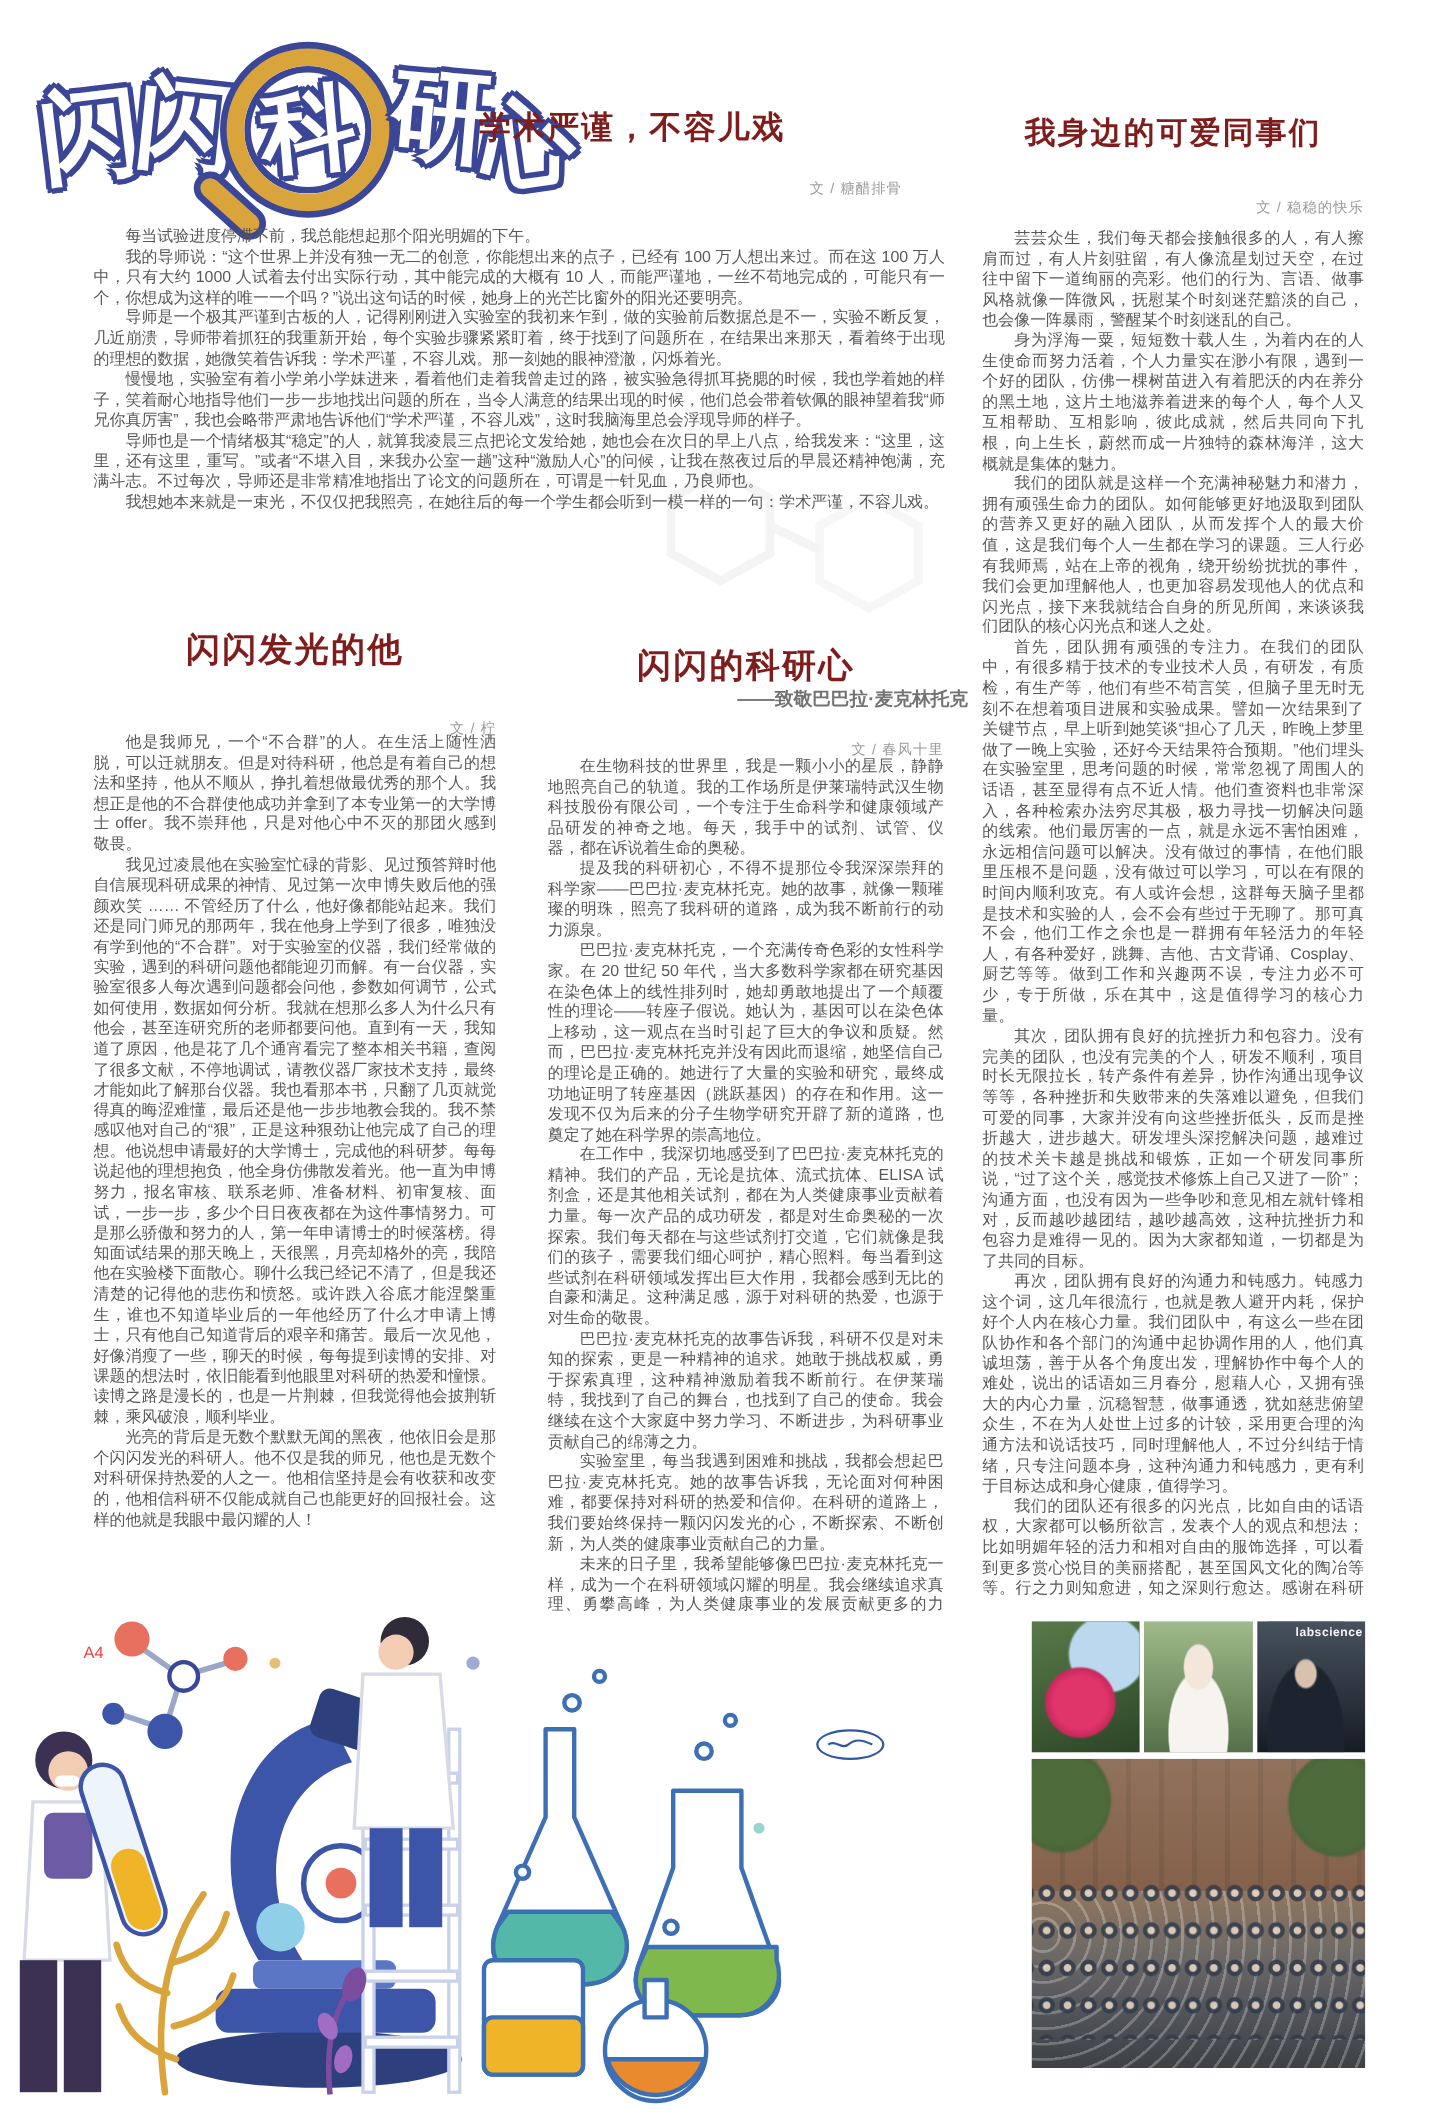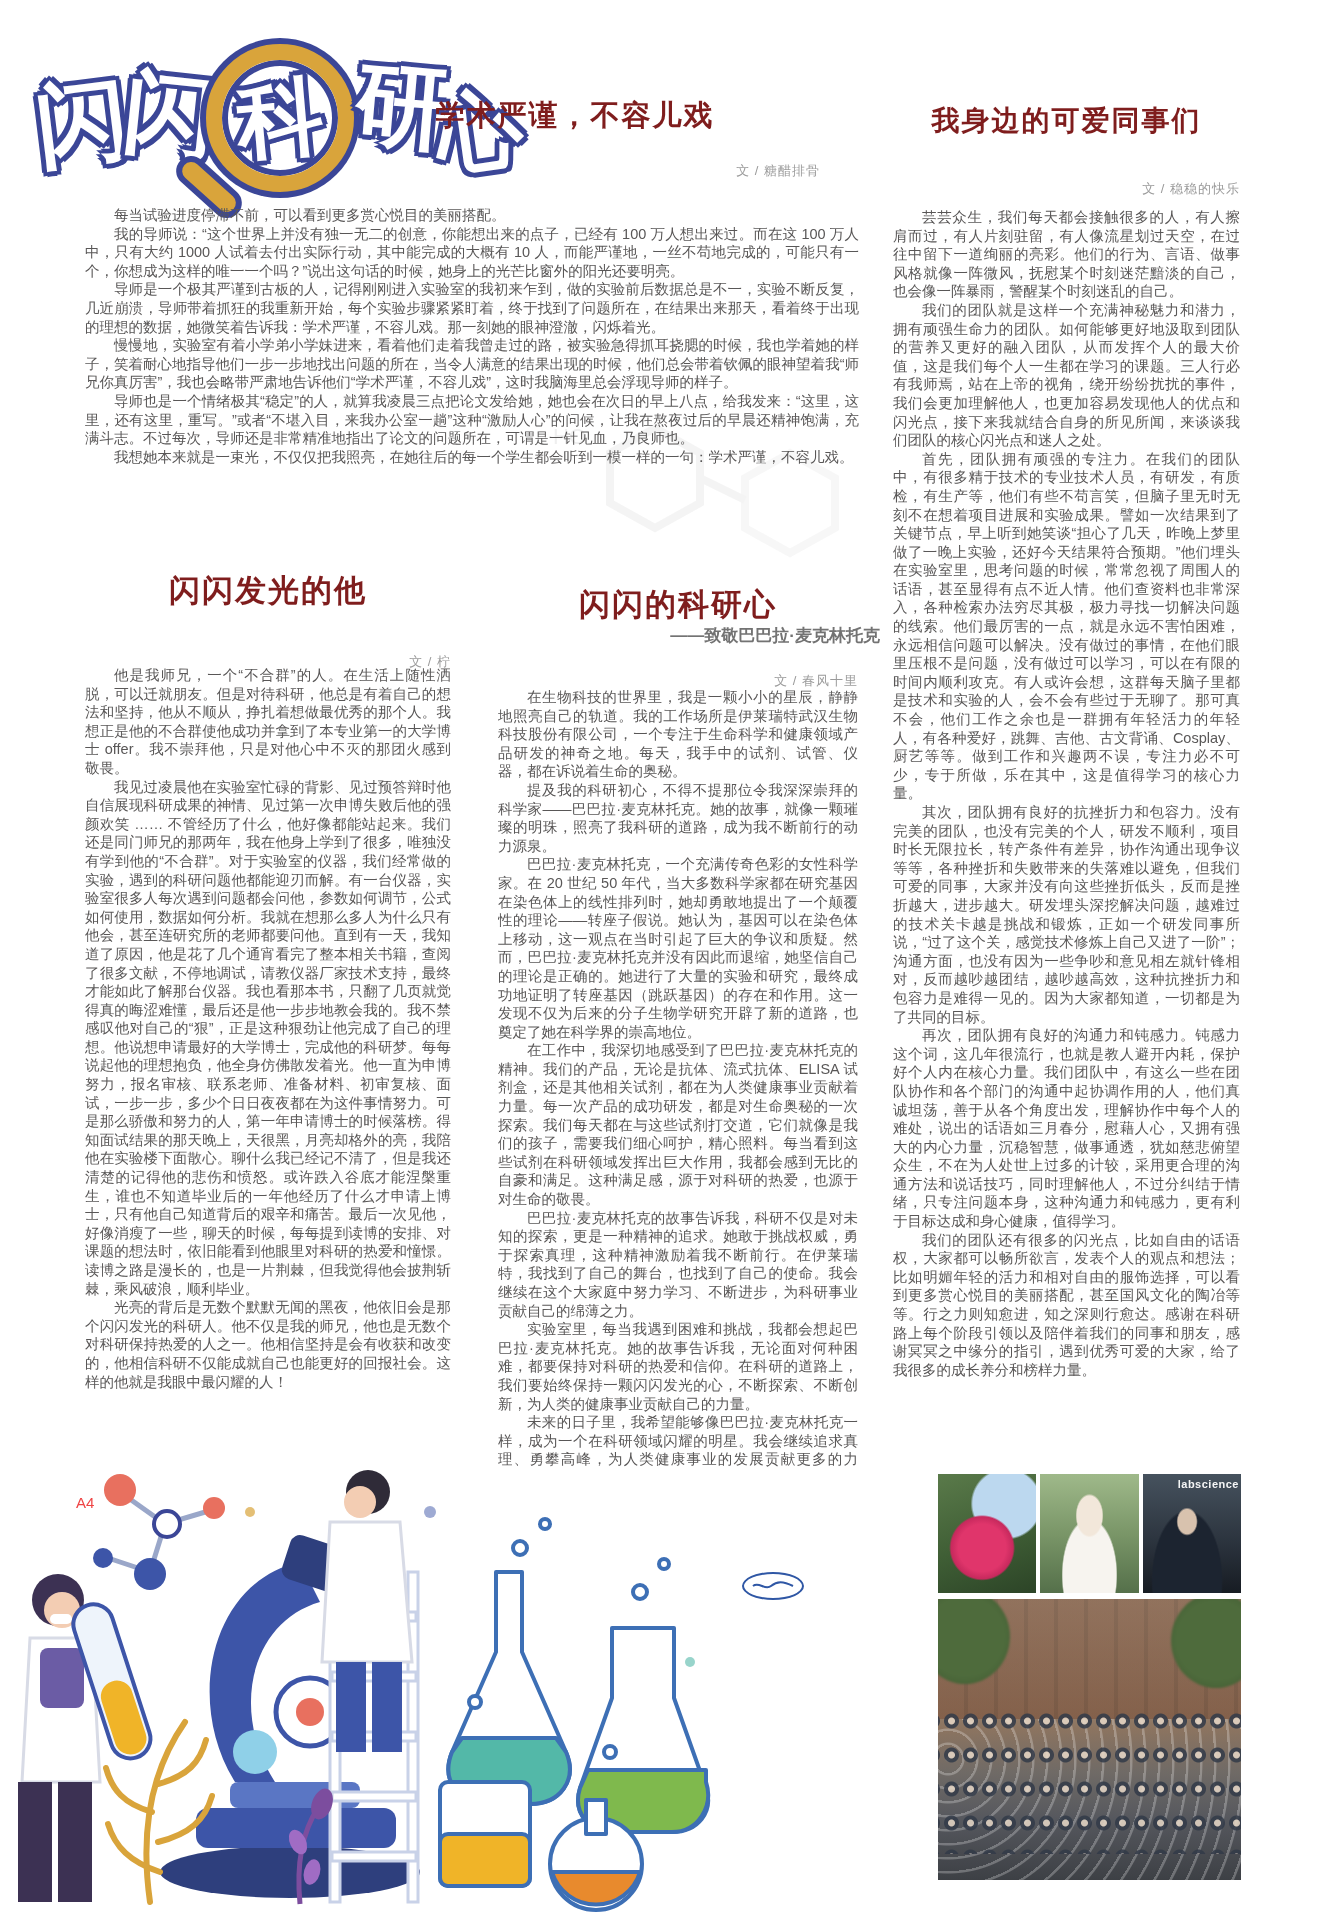--- a/index.html
+++ b/index.html
@@ -96,21 +96,21 @@
       <text x="18" y="36" font-size="22" fill="#e3e3e3">HO</text>
       <polygon points="120,20 165,45 165,95 120,120 75,95 75,45" fill="none" stroke="#ececec" stroke-width="8"></polygon>
       <polygon points="255,45 300,70 300,120 255,145 210,120 210,70" fill="none" stroke="#f1f1f1" stroke-width="8"></polygon>
       <line x1="165" y1="70" x2="210" y2="92" stroke="#ececec" stroke-width="8"></line>
     </svg>
   </div>
 
   <div class="a-title" style="left:330px; top:96px; width:490px; font-size:29px;">学术严谨，不容儿戏</div>
   <div class="a-byline" style="left:330px; top:142px; width:490px;">文 / 糖醋排骨</div>
   <div class="a-body" style="left:85px; top:206px; width:774px; height:296px;">
-      <p>每当试验进度停滞不前，可以看到更多赏心悦目的美丽搭配。</p>
+      <p>每当试验进度停滞不前，我总能想起那个阳光明媚的下午。</p>
       <p>我的导师说：“这个世界上并没有独一无二的创意，你能想出来的点子，已经有 100 万人想出来过。而在这 100 万人中，只有大约 1000 人试着去付出实际行动，其中能完成的大概有 10 人，而能严谨地，一丝不苟地完成的，可能只有一个，你想成为这样的唯一一个吗？”说出这句话的时候，她身上的光芒比窗外的阳光还要明亮。</p>
       <p>导师是一个极其严谨到古板的人，记得刚刚进入实验室的我初来乍到，做的实验前后数据总是不一，实验不断反复，几近崩溃，导师带着抓狂的我重新开始，每个实验步骤紧紧盯着，终于找到了问题所在，在结果出来那天，看着终于出现的理想的数据，她微笑着告诉我：学术严谨，不容儿戏。那一刻她的眼神澄澈，闪烁着光。</p>
       <p>慢慢地，实验室有着小学弟小学妹进来，看着他们走着我曾走过的路，被实验急得抓耳挠腮的时候，我也学着她的样子，笑着耐心地指导他们一步一步地找出问题的所在，当令人满意的结果出现的时候，他们总会带着钦佩的眼神望着我“师兄你真厉害”，我也会略带严肃地告诉他们“学术严谨，不容儿戏”，这时我脑海里总会浮现导师的样子。</p>
       <p>导师也是一个情绪极其“稳定”的人，就算我凌晨三点把论文发给她，她也会在次日的早上八点，给我发来：“这里，这里，还有这里，重写。”或者“不堪入目，来我办公室一趟”这种“激励人心”的问候，让我在熬夜过后的早晨还精神饱满，充满斗志。不过每次，导师还是非常精准地指出了论文的问题所在，可谓是一针见血，乃良师也。</p>
       <p>我想她本来就是一束光，不仅仅把我照亮，在她往后的每一个学生都会听到一模一样的一句：学术严谨，不容儿戏。</p>
     </div>
 
   <div class="a-title" style="left:85px; top:570px; width:366px; font-size:31px;">闪闪发光的他</div>
   <div class="a-byline" style="left:85px; top:633px; width:366px;">文 / 柠</div>
   <div class="a-body" style="left:85px; top:666px; width:366px; height:800px;">
@@ -129,20 +129,21 @@
       <p>在工作中，我深切地感受到了巴巴拉·麦克林托克的精神。我们的产品，无论是抗体、流式抗体、ELISA 试剂盒，还是其他相关试剂，都在为人类健康事业贡献着力量。每一次产品的成功研发，都是对生命奥秘的一次探索。我们每天都在与这些试剂打交道，它们就像是我们的孩子，需要我们细心呵护，精心照料。每当看到这些试剂在科研领域发挥出巨大作用，我都会感到无比的自豪和满足。这种满足感，源于对科研的热爱，也源于对生命的敬畏。</p>
       <p>巴巴拉·麦克林托克的故事告诉我，科研不仅是对未知的探索，更是一种精神的追求。她敢于挑战权威，勇于探索真理，这种精神激励着我不断前行。在伊莱瑞特，我找到了自己的舞台，也找到了自己的使命。我会继续在这个大家庭中努力学习、不断进步，为科研事业贡献自己的绵薄之力。</p>
       <p>实验室里，每当我遇到困难和挑战，我都会想起巴巴拉·麦克林托克。她的故事告诉我，无论面对何种困难，都要保持对科研的热爱和信仰。在科研的道路上，我们要始终保持一颗闪闪发光的心，不断探索、不断创新，为人类的健康事业贡献自己的力量。</p>
       <p>未来的日子里，我希望能够像巴巴拉·麦克林托克一样，成为一个在科研领域闪耀的明星。我会继续追求真理、勇攀高峰，为人类健康事业的发展贡献更多的力量。同时，我也希望每一位科研工作者都能够铭记巴巴拉·麦克林托克的故事，让她的精神激励我们在科研的道路上不断前行！</p>
     </div>
 
   <div class="a-title" style="left:893px; top:102px; width:347px; font-size:28px;">我身边的可爱同事们</div>
   <div class="a-byline" style="left:893px; top:160px; width:347px;">文 / 稳稳的快乐</div>
   <div class="a-body" style="left:893px; top:208px; width:347px; height:1244px;">
       <p>芸芸众生，我们每天都会接触很多的人，有人擦肩而过，有人片刻驻留，有人像流星划过天空，在过往中留下一道绚丽的亮彩。他们的行为、言语、做事风格就像一阵微风，抚慰某个时刻迷茫黯淡的自己，也会像一阵暴雨，警醒某个时刻迷乱的自己。</p>
+      <p>身为浮海一粟，短短数十载人生，为着内在的人生使命而努力活着，个人力量实在渺小有限，遇到一个好的团队，仿佛一棵树苗进入有着肥沃的内在养分的黑土地，这片土地滋养着进来的每个人，每个人又互相帮助、互相影响，彼此成就，然后共同向下扎根，向上生长，蔚然而成一片独特的森林海洋，这大概就是集体的魅力。</p>
       <p>我们的团队就是这样一个充满神秘魅力和潜力，拥有顽强生命力的团队。如何能够更好地汲取到团队的营养又更好的融入团队，从而发挥个人的最大价值，这是我们每个人一生都在学习的课题。三人行必有我师焉，站在上帝的视角，绕开纷纷扰扰的事件，我们会更加理解他人，也更加容易发现他人的优点和闪光点，接下来我就结合自身的所见所闻，来谈谈我们团队的核心闪光点和迷人之处。</p>
       <p>首先，团队拥有顽强的专注力。在我们的团队中，有很多精于技术的专业技术人员，有研发，有质检，有生产等，他们有些不苟言笑，但脑子里无时无刻不在想着项目进展和实验成果。譬如一次结果到了关键节点，早上听到她笑谈“担心了几天，昨晚上梦里做了一晚上实验，还好今天结果符合预期。”他们埋头在实验室里，思考问题的时候，常常忽视了周围人的话语，甚至显得有点不近人情。他们查资料也非常深入，各种检索办法穷尽其极，极力寻找一切解决问题的线索。他们最厉害的一点，就是永远不害怕困难，永远相信问题可以解决。没有做过的事情，在他们眼里压根不是问题，没有做过可以学习，可以在有限的时间内顺利攻克。有人或许会想，这群每天脑子里都是技术和实验的人，会不会有些过于无聊了。那可真不会，他们工作之余也是一群拥有年轻活力的年轻人，有各种爱好，跳舞、吉他、古文背诵、Cosplay、厨艺等等。做到工作和兴趣两不误，专注力必不可少，专于所做，乐在其中，这是值得学习的核心力量。</p>
       <p>其次，团队拥有良好的抗挫折力和包容力。没有完美的团队，也没有完美的个人，研发不顺利，项目时长无限拉长，转产条件有差异，协作沟通出现争议等等，各种挫折和失败带来的失落难以避免，但我们可爱的同事，大家并没有向这些挫折低头，反而是挫折越大，进步越大。研发埋头深挖解决问题，越难过的技术关卡越是挑战和锻炼，正如一个研发同事所说，“过了这个关，感觉技术修炼上自己又进了一阶”；沟通方面，也没有因为一些争吵和意见相左就针锋相对，反而越吵越团结，越吵越高效，这种抗挫折力和包容力是难得一见的。因为大家都知道，一切都是为了共同的目标。</p>
       <p>再次，团队拥有良好的沟通力和钝感力。钝感力这个词，这几年很流行，也就是教人避开内耗，保护好个人内在核心力量。我们团队中，有这么一些在团队协作和各个部门的沟通中起协调作用的人，他们真诚坦荡，善于从各个角度出发，理解协作中每个人的难处，说出的话语如三月春分，慰藉人心，又拥有强大的内心力量，沉稳智慧，做事通透，犹如慈悲俯望众生，不在为人处世上过多的计较，采用更合理的沟通方法和说话技巧，同时理解他人，不过分纠结于情绪，只专注问题本身，这种沟通力和钝感力，更有利于目标达成和身心健康，值得学习。</p>
       <p>我们的团队还有很多的闪光点，比如自由的话语权，大家都可以畅所欲言，发表个人的观点和想法；比如明媚年轻的活力和相对自由的服饰选择，可以看到更多赏心悦目的美丽搭配，甚至国风文化的陶冶等等。行之力则知愈进，知之深则行愈达。感谢在科研路上每个阶段引领以及陪伴着我们的同事和朋友，感谢冥冥之中缘分的指引，遇到优秀可爱的大家，给了我很多的成长养分和榜样力量。</p>
     </div>
 
   <div class="photo-row">
     <div class="photo photo-flower"></div>
     <div class="photo photo-colleague1"></div>

